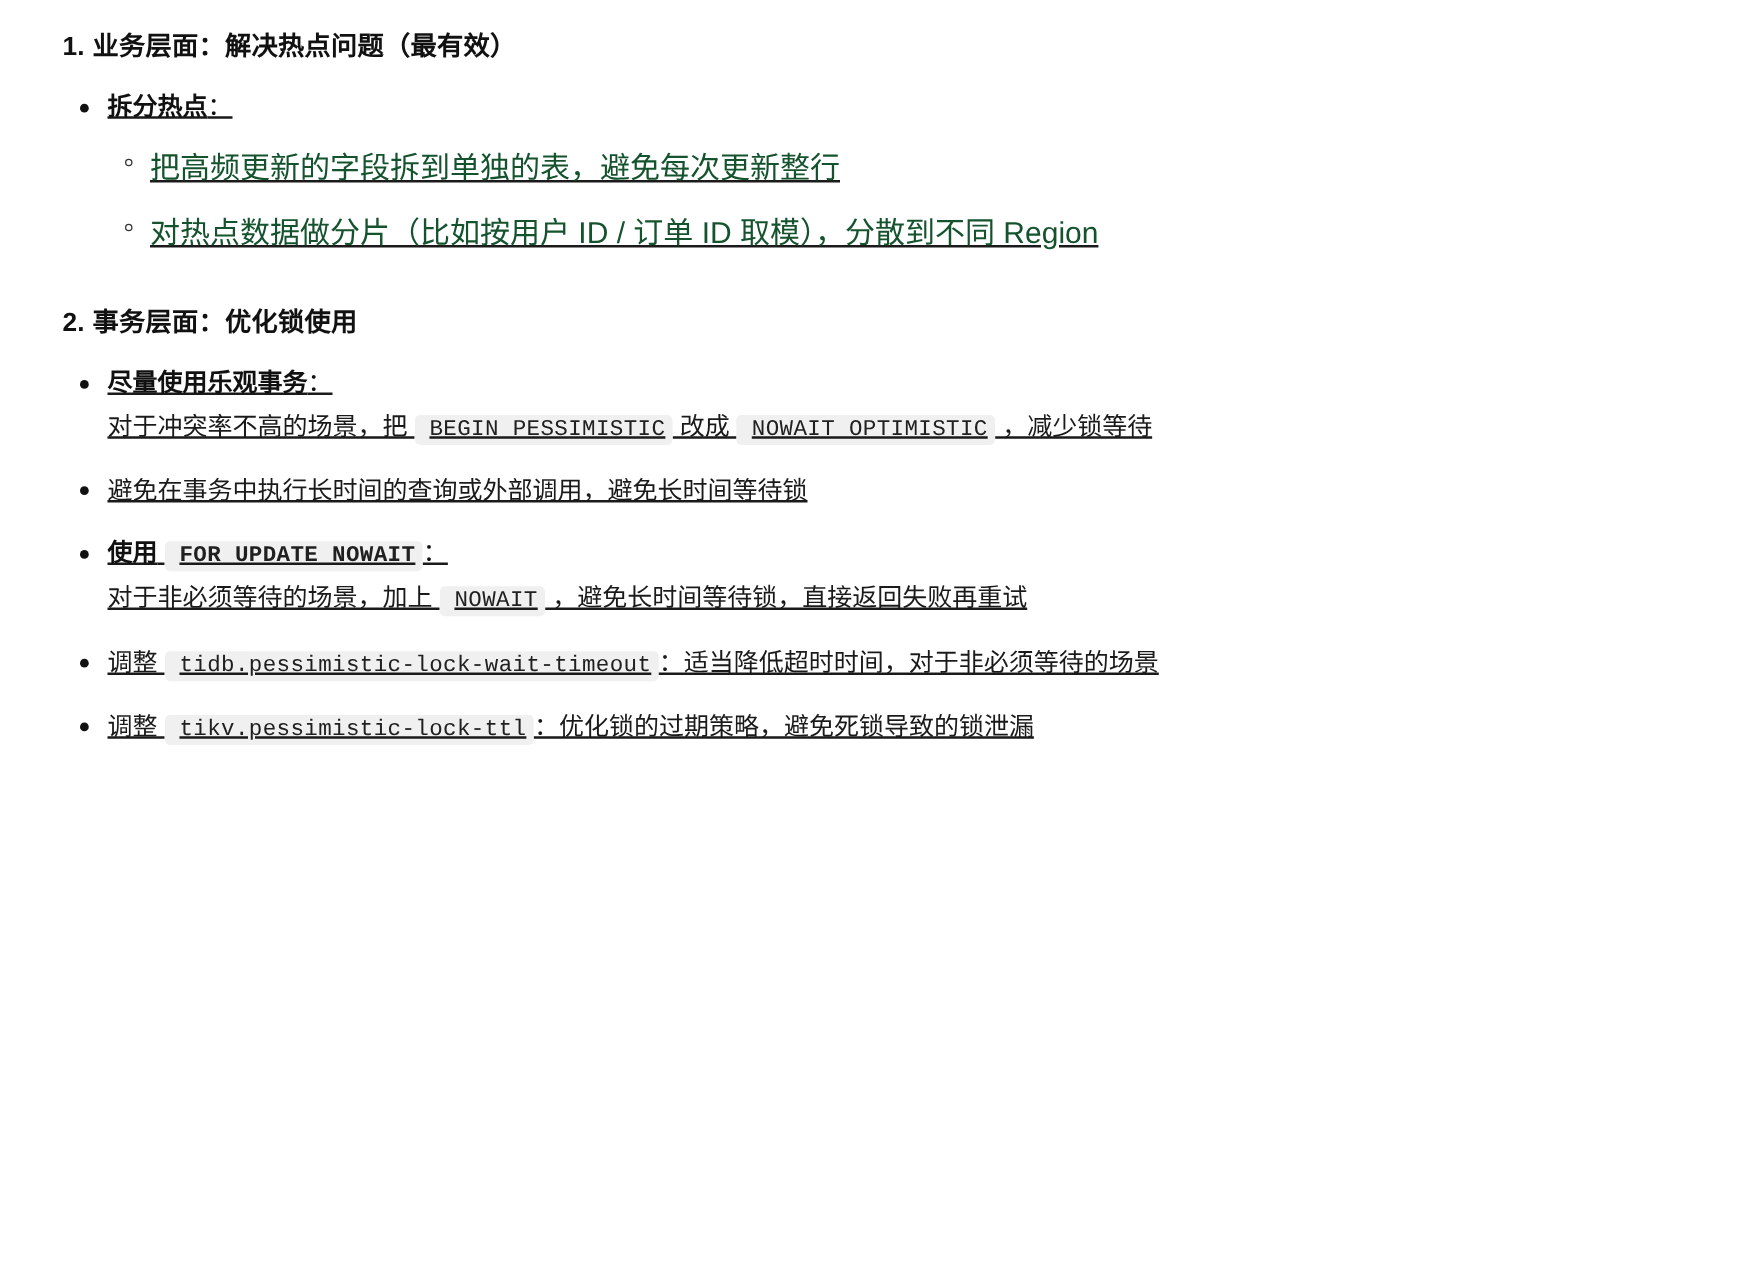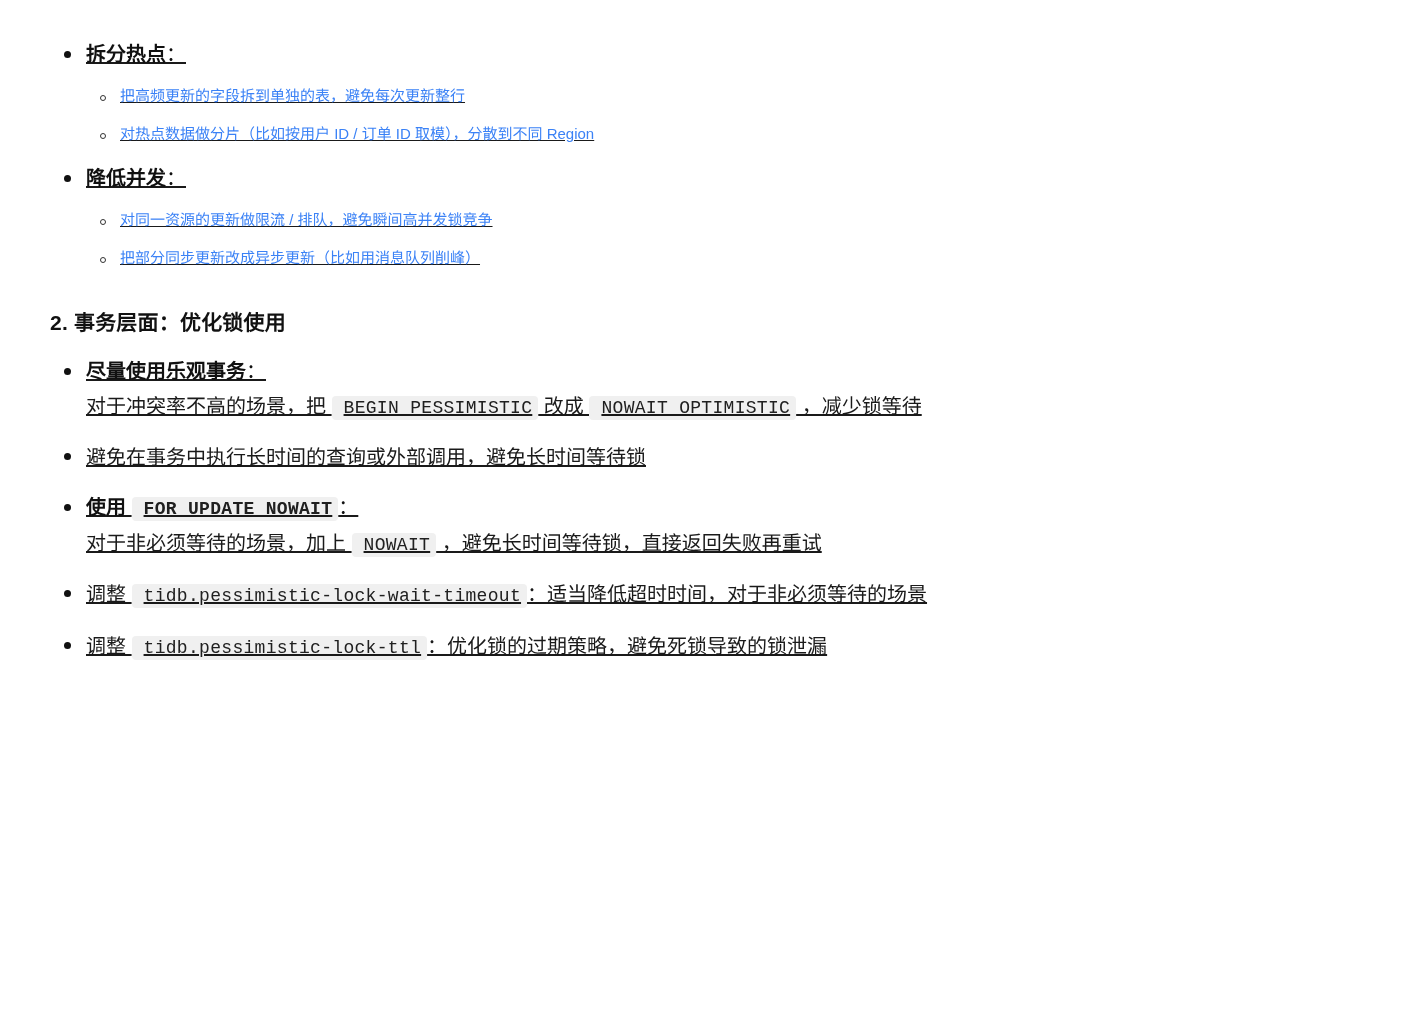--- a/index.html
+++ b/index.html
@@ -69,23 +69,23 @@
   }
   ul.level2 {
     list-style: none;
     margin: 4px 0 0 0;
     padding: 0;
   }
   ul.level2 > li {
     position: relative;
     padding-left: 34px;
     margin: 14px 0 0 0;
-    font-size: 15px;
+    font-size: 24px;
     line-height: 1.6;
-    color: #3b82f6;
+    color: #14532d;
   }
   ul.level2 > li::before {
     content: "";
     position: absolute;
     left: 14px;
     top: 11px;
     width: 6px;
     height: 6px;
     border-radius: 50%;
     border: 1.4px solid #333333;
@@ -101,34 +101,31 @@
     color: #202020;
     letter-spacing: 0.3px;
   }
   .nowrap { white-space: nowrap; padding-left: 12px; }
 </style>
 </head>
 <body>
 
 <div class="page">
 
+  <h2 class="section-heading">
+    <span>1.</span>
+    <span>业务层面：解决热点问题（最有效）</span>
+  </h2>
 
   <ul class="level1">
     <li>
       <div class="li-title"><span>拆分热点</span><span class="plain">：</span></div>
       <ul class="level2">
         <li>把高频更新的字段拆到单独的表，避免每次更新整行</li>
         <li>对热点数据做分片（比如按用户 ID / 订单 ID 取模），分散到不同 Region</li>
-      </ul>
-    </li>
-    <li>
-      <div class="li-title"><span>降低并发</span><span class="plain">：</span></div>
-      <ul class="level2">
-        <li>对同一资源的更新做限流 / 排队，避免瞬间高并发锁竞争</li>
-        <li>把部分同步更新改成异步更新（比如用消息队列削峰）</li>
       </ul>
     </li>
   </ul>
 
   <h2 class="section-heading h-spaced">
     <span>2.</span>
     <span>事务层面：优化锁使用</span>
   </h2>
 
   <ul class="level1">
@@ -144,17 +141,17 @@
       <div class="li-body"><span>对于非必须等待的场景，加上 </span><code class="nowrap">NOWAIT</code><span> ，避免长时间等待锁，直接返回失败再重试</span></div>
     </li>
   </ul>
 
 
   <ul class="level1">
     <li>
       <div class="li-body" style="margin-top:0"><span>调整 </span><code class="nowrap">tidb.pessimistic-lock-wait-timeout</code><span>：适当降低超时时间，对于非必须等待的场景</span></div>
     </li>
     <li>
-      <div class="li-body" style="margin-top:0"><span>调整 </span><code class="nowrap">tidb.pessimistic-lock-ttl</code><span>：优化锁的过期策略，避免死锁导致的锁泄漏</span></div>
+      <div class="li-body" style="margin-top:0"><span>调整 </span><code class="nowrap">tikv.pessimistic-lock-ttl</code><span>：优化锁的过期策略，避免死锁导致的锁泄漏</span></div>
     </li>
   </ul>
 
 </div>
 
 </body></html>

